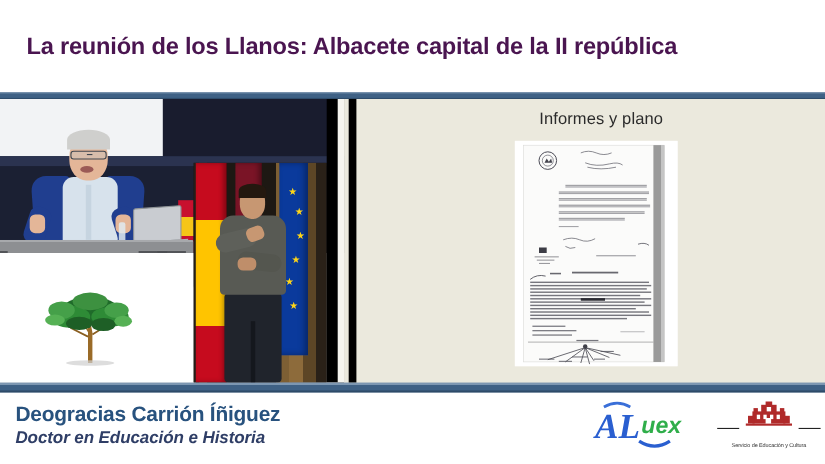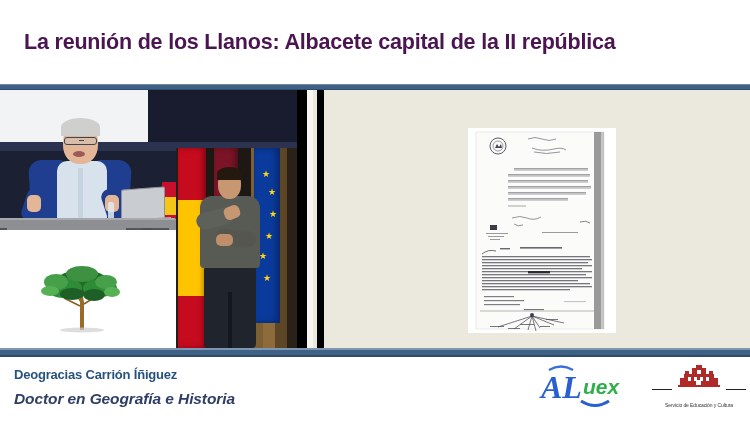--- a/index.html
+++ b/index.html
@@ -408,21 +408,21 @@
   }
   .footer {
     position: absolute;
     left: 0; top: 357px;
     width: 750px; height: 65px;
     background: #ffffff;
   }
   .presenter-name {
     position: absolute;
     left: 14px; top: 10px;
-    font-size: 13px;
+    font-size: 19px;
     font-weight: 700;
     color: #28527e;
     letter-spacing: -.2px;
     white-space: nowrap;
   }
   .presenter-role {
     position: absolute;
     left: 14px; top: 33px;
     font-size: 15.5px;
     font-style: italic;
@@ -548,20 +548,21 @@
       <div class="ip-head"></div>
       <div class="ip-hair"></div>
     </div>
 
     <div class="divider-black"></div>
   </div>
 
   <div class="panel-right">
     <div class="panel-right-bar"></div>
 
+    <div class="slide-heading">Informes y plano</div>
 
     <svg class="doc-scan" viewBox="0 0 148 205">
       <rect x="0" y="0" width="148" height="205" fill="#ffffff"></rect>
       <rect x="8" y="4" width="128" height="197" fill="#fbfbfa" stroke="#d8d8d4" stroke-width=".5"></rect>
 
       <rect x="126" y="4" width="7" height="197" fill="#4a4a4a" opacity=".55"></rect>
       <rect x="133" y="4" width="3" height="197" fill="#8f8f8f" opacity=".5"></rect>
 
       <circle cx="30" cy="18" r="8" fill="none" stroke="#4a4a55" stroke-width=".9"></circle>
       <circle cx="30" cy="18" r="5" fill="none" stroke="#5a5a65" stroke-width=".6"></circle>
@@ -653,21 +654,21 @@
         <rect x="40" y="200" width="12" height="1"></rect>
         <rect x="72" y="198" width="10" height="1"></rect>
       </g>
     </svg>
   </div>
 </div>
 
 <div class="rule-bottom"></div>
 <div class="footer">
   <div class="presenter-name">Deogracias Carrión Íñiguez</div>
-  <div class="presenter-role">Doctor en Geografía e Historia</div>
+  <div class="presenter-role">Doctor en Educación e Historia</div>
 </div>
 
 <svg class="logo-aluex" viewBox="0 0 108 48">
   <path d="M12 6 q12-7 24 0" stroke="#3a6fd8" stroke-width="2.4" fill="none"></path>
   <text x="4" y="34" font-family="'Liberation Serif', serif" font-size="32" font-weight="700" font-style="italic" fill="#2a5fd0">AL</text>
   <text x="46" y="30" font-family="'Liberation Sans', sans-serif" font-size="21" font-weight="700" font-style="italic" fill="#2fae4a">uex</text>
   <path d="M44 37 q14 9 28 0" stroke="#2a5fd0" stroke-width="3" fill="none"></path>
 </svg>
 
 <div class="logo-dipu">

